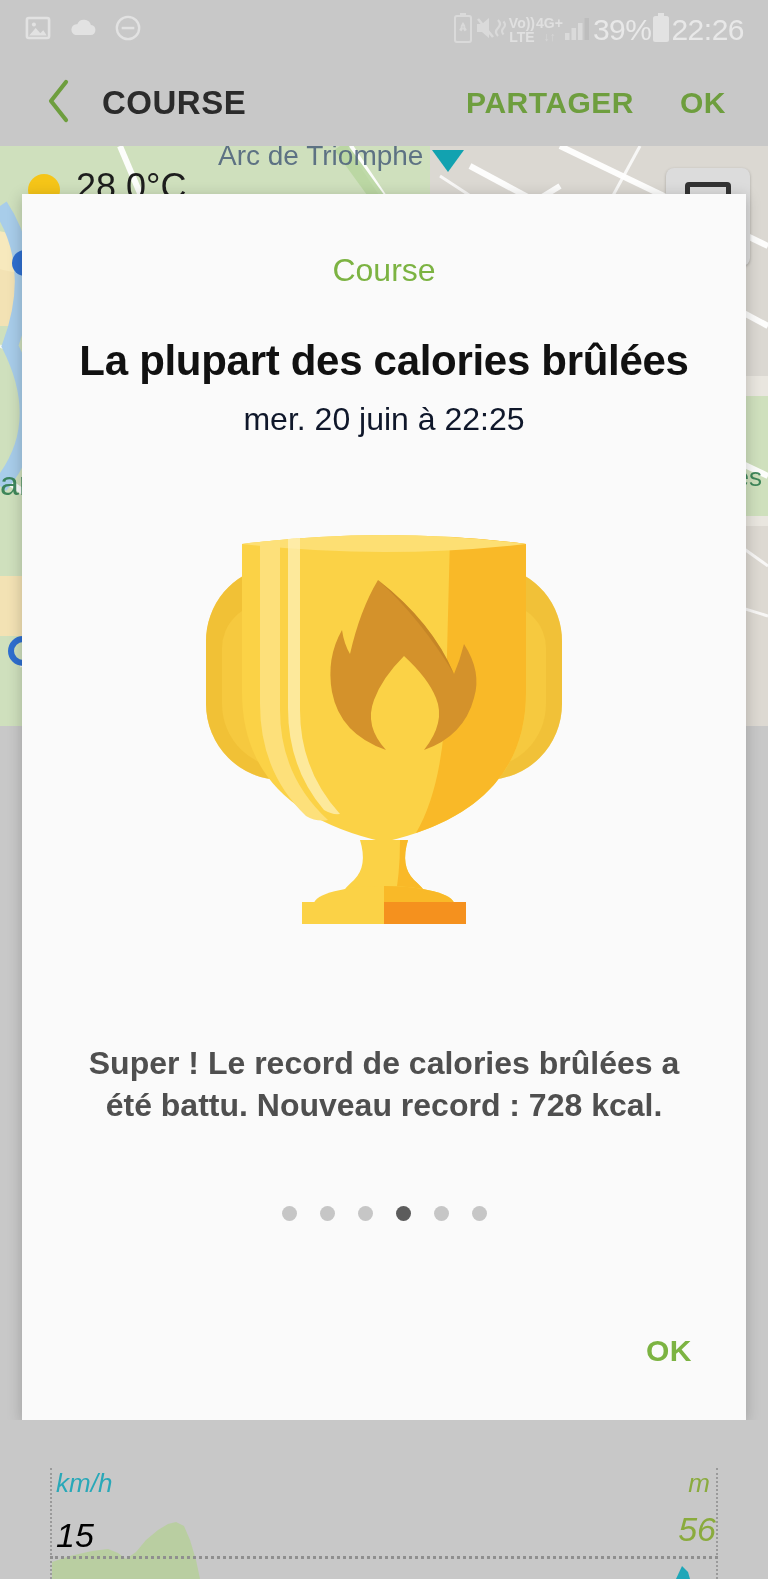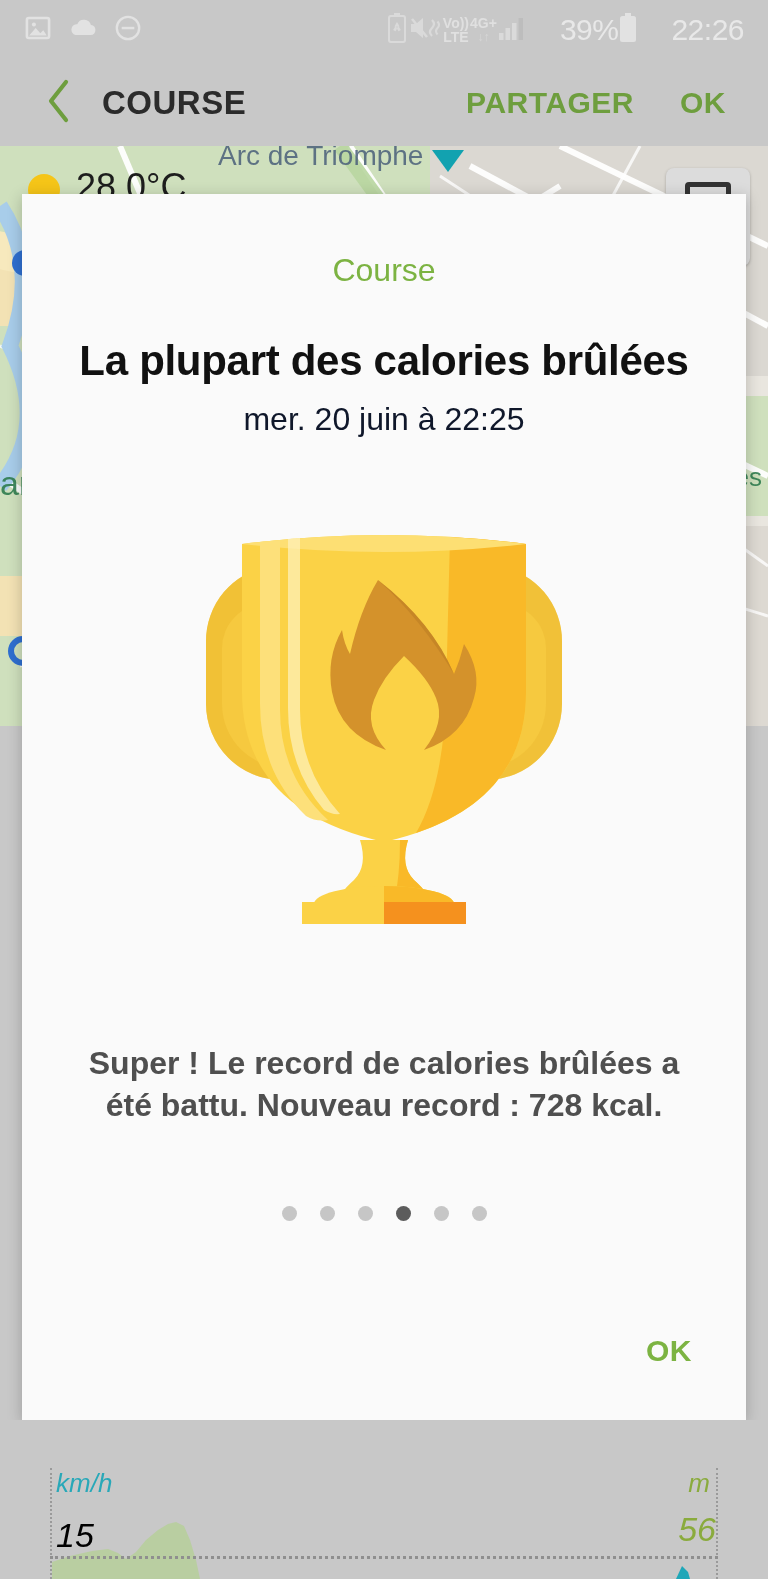--- a/index.html
+++ b/index.html
@@ -24,21 +24,20 @@
     padding: 0 24px;
     background: #c8c8c8;
   }
   .sb-left { display: flex; align-items: center; gap: 16px; }
   .sb-right { margin-left: auto; display: flex; align-items: center; gap: 1px; }
   .sb-ico { opacity: .95; display: block; }
   .sb-text {
     color: #e8e8e8; font-size: 30px; font-weight: 400;
     letter-spacing: -0.5px; line-height: 1;
     font-family: "Liberation Sans", sans-serif;
-    margin-left: 33px;
   }
   .sb-small {
     color: #e0e0e0; font-size: 14px; line-height: 14px;
     text-align: center; font-weight: 700;
   }
   .sb-stack { display: flex; flex-direction: column; justify-content: center; }
 
   
   .navbar {
     position: absolute; top: 60px; left: 0;

